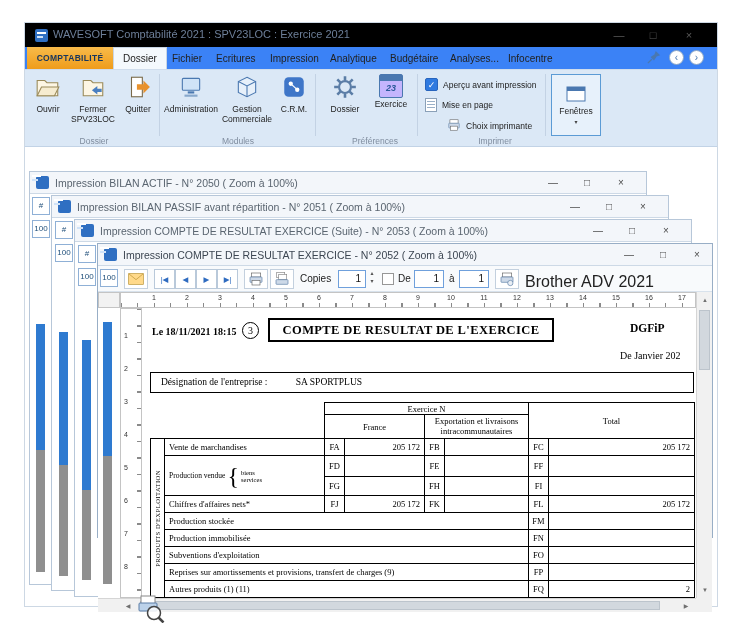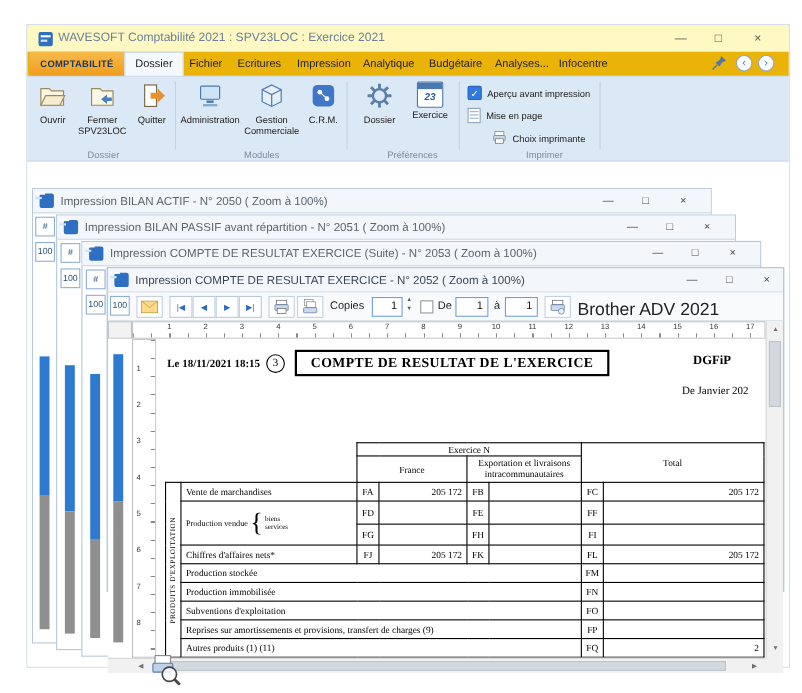--- a/index.html
+++ b/index.html
@@ -2,29 +2,29 @@
 <html><head>
 <meta charset="utf-8">
 <style>
   * { margin:0; padding:0; box-sizing:border-box; }
   html,body { width:729px; height:630px; background:#fff; overflow:hidden;
               font-family:"Liberation Sans", sans-serif; position:relative; }
   .abs { position:absolute; }
 
   
   .mainwin { border:1px solid #cdd8e4; background:#fff; }
-  .main-titlebar { position:absolute; left:0; top:0; width:100%; height:24px; background:#fef9c3; }
+  .main-titlebar { position:absolute; left:0; top:0; width:100%; height:24px; background:#000000; }
   .appicon { position:absolute; width:13px; height:13px; background:#2f6fc2; border-radius:2px; }
   .appicon:before { content:""; position:absolute; left:2px; top:3px; width:9px; height:2px; background:#fff; }
   .appicon:after  { content:""; position:absolute; left:2px; top:7px; width:6px; height:2px; background:#cfe2f8; }
   .main-title { position:absolute; left:28px; top:5px; font-size:11px; color:#6d7f99; white-space:nowrap; }
   .winctl { position:absolute; width:16px; height:14px; text-align:center; font-size:11px; color:#5a5a5a; line-height:14px; cursor:default; }
 
   
-  .tabbar { position:absolute; left:0; top:24px; width:100%; height:22px; background:#eab308; }
+  .tabbar { position:absolute; left:0; top:24px; width:100%; height:22px; background:#3b82f6; }
   .tab { position:absolute; top:0; height:22px; display:flex; align-items:center; padding:0 9px;
          font-size:10px; color:#222; white-space:nowrap; }
   .tab-accent { background:linear-gradient(#f8bb4a,#ef9c1b); color:#17365d; font-weight:bold;
                 font-size:8.5px; letter-spacing:.3px; }
   .tab-active { background:#f4f9fd; border:1px solid #c9d6e5; border-bottom:none; }
   .circbtn { position:absolute; width:15px; height:15px; border:1px solid #8aa5c5; border-radius:50%;
              color:#4a78b0; font-size:10px; line-height:13px; text-align:center; background:#fff; }
 
   
   .ribbon { position:absolute; left:0; top:46px; width:100%; height:78px; background:#dbe8f6;
@@ -193,21 +193,21 @@
     <div class="rgrouplabel" style="left:178px;width:70px;">Modules</div>
 
     <div class="rbtn" style="left:298px;top:4px;width:44px;">
       <span><svg width="26" height="26" viewBox="0 0 24 24">
             <path d="M12 2v4M12 18v4M2 12h4M18 12h4M4.9 4.9l2.8 2.8M16.3 16.3l2.8 2.8M19.1 4.9l-2.8 2.8M7.7 16.3l-2.8 2.8" stroke="#5b7da6" stroke-width="2.4"></path>
             <circle cx="12" cy="12" r="5.5" fill="#dce9f6" stroke="#5b7da6" stroke-width="2"></circle>
           </svg></span>
       <span>Dossier</span>
     </div>
     <div class="rbtn" style="left:344px;top:4px;width:44px;">
-      <span style="position:relative;display:block;width:24px;height:24px;border:1px solid #4a78b0;border-radius:2px;background:#ffffff;font-style:italic;">
+      <span style="position:relative;display:block;width:24px;height:24px;border:1px solid #4a78b0;border-radius:2px;background:#c4b5fd;font-style:italic;">
         <span style="position:absolute;left:0;top:0;width:100%;height:6px;background:#4a78b0;display:block;"></span>
         <span style="position:absolute;left:0;top:8px;width:100%;text-align:center;font-size:9px;color:#2a5a9a;font-weight:bold;">23</span>
       </span>
       <span>Exercice</span>
     </div>
     <div class="rsep" style="left:392px;"></div>
     <div class="rgrouplabel" style="left:308px;width:84px;">Préférences</div>
 
     <div class="chkrow" style="left:400px;top:8px;">
       <span class="chk-on">✓</span>
@@ -221,20 +221,28 @@
       <span><svg width="14" height="14" viewBox="0 0 24 24">
             <rect x="5" y="3" width="14" height="6" fill="#fff" stroke="#666"></rect>
             <rect x="3" y="9" width="18" height="8" rx="1" fill="#cdd9e8" stroke="#5b7da6"></rect>
             <rect x="6" y="14" width="12" height="7" fill="#fff" stroke="#666"></rect>
           </svg></span>
       <span>Choix imprimante</span>
     </div>
     <div class="rsep" style="left:520px;"></div>
     <div class="rgrouplabel" style="left:430px;width:80px;">Imprimer</div>
 
+    <div class="fenetres" style="left:526px;top:4px;width:50px;height:62px;">
+      <span><svg width="20" height="16" viewBox="0 0 20 16">
+            <rect x="1" y="1" width="18" height="14" fill="#fff" stroke="#4a78b0"></rect>
+            <rect x="1" y="1" width="18" height="4" fill="#4a78b0"></rect>
+          </svg></span>
+      <span>Fenêtres</span>
+      <span style="font-size:6px;color:#444;">▾</span>
+    </div>
   </div>
 
   <div class="abs" style="left:0;top:124px;width:692px;height:459px;background:#fff;">
 
     <div class="mdiwin" style="left:4px;top:24px;width:618px;height:414px;z-index:1;">
       <div class="mdi-titlebar">
         <span class="appicon" style="position:static;flex:0 0 13px;"></span>
         <span class="mdi-title">Impression BILAN ACTIF - N° 2050 ( Zoom à 100%)</span>
         <span class="mdi-ctl">—</span>
         <span class="mdi-ctl">□</span>
@@ -364,20 +372,24 @@
           <span class="rnumv" style="top: 254px;">8</span>
         </div>
 
       <div class="doc" style="left:44px;top:64px;width:554px;height:290px;">
         <span class="doc-date" style="left:10px;top:18px;">Le 18/11/2021 18:15</span>
         <span class="pagenum" style="left:100px;top:14px;">3</span>
         <div class="doc-title" style="left:126px;top:10px;width:286px;height:24px;">COMPTE DE RESULTAT DE L'EXERCICE</div>
         <span class="agency" style="left:488px;top:14px;">DGFiP</span>
         <span class="period" style="left:478px;top:42px;">De Janvier 202</span>
 
+        <div class="desig" style="left:8px;top:64px;width:544px;height:21px;">
+          <span>Désignation de l'entreprise :</span>
+          <span style="padding-left:26px;">SA SPORTPLUS</span>
+        </div>
 
         <table class="ftable" style="left:8px;top:94px;width:544px;">
           <colgroup>
             <col style="width:14px">
               <col style="width:160px">
               <col style="width:20px">
               <col style="width:80px">
             <col style="width:20px">
               <col style="width:84px">
               <col style="width:20px">

